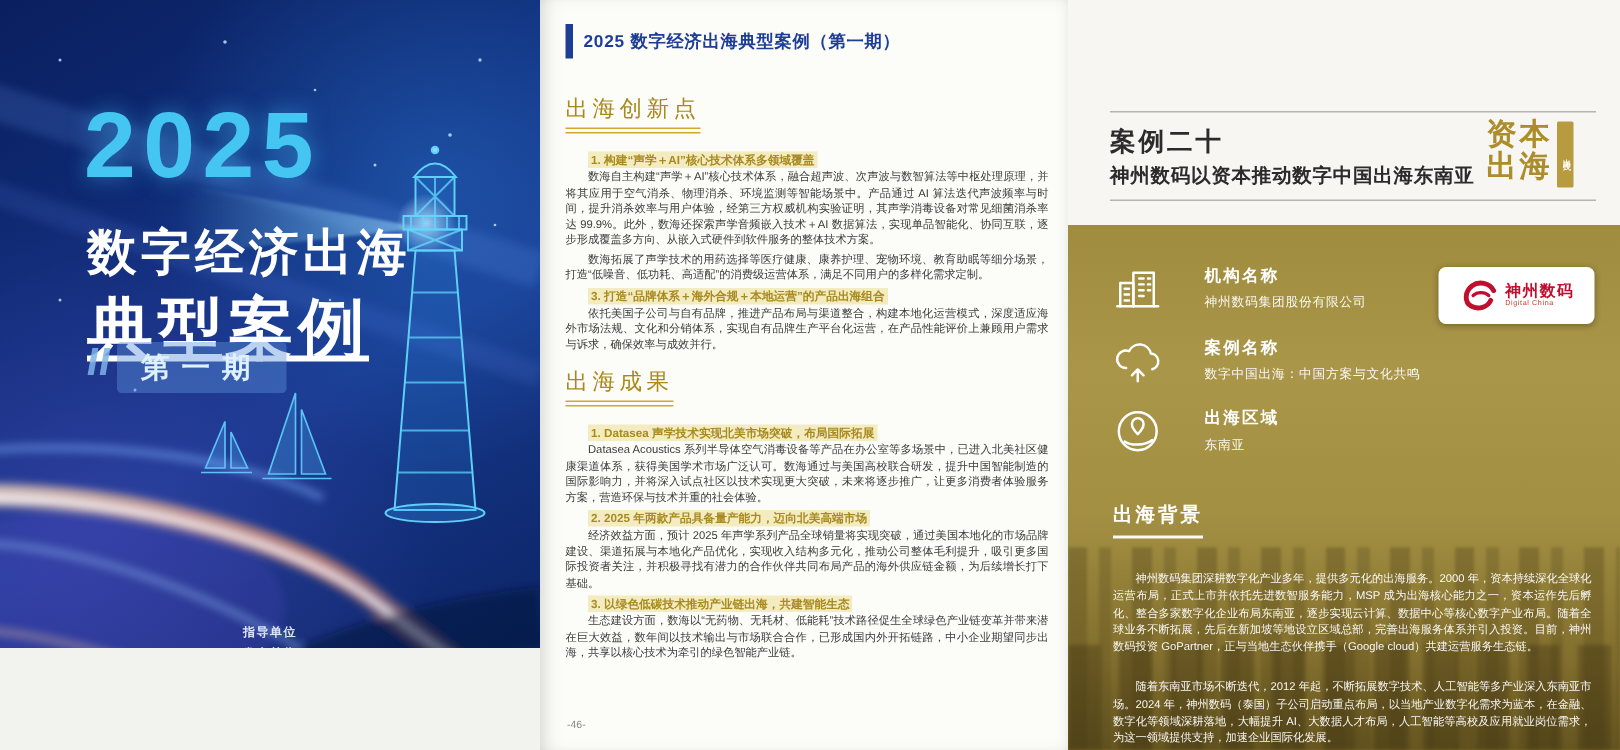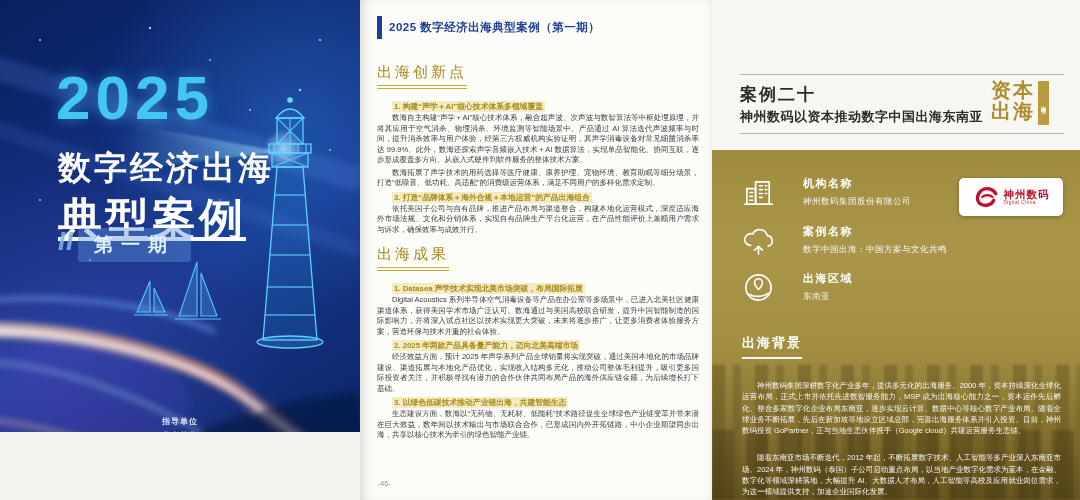--- a/index.html
+++ b/index.html
@@ -203,21 +203,21 @@
         <div class="item-t"><span>1. 构建“声学＋AI”核心技术体系多领域覆盖</span></div>
         <p class="para">数海自主构建“声学＋AI”核心技术体系，融合超声波、次声波与数智算法等中枢处理原理，并将其应用于空气消杀、物理消杀、环境监测等智能场景中。产品通过 AI 算法迭代声波频率与时间，提升消杀效率与用户体验，经第三方权威机构实验证明，其声学消毒设备对常见细菌消杀率达 99.9%。此外，数海还探索声学音频嵌入技术＋AI 数据算法，实现单品智能化、协同互联，逐步形成覆盖多方向、从嵌入式硬件到软件服务的整体技术方案。</p>
         <p class="para">数海拓展了声学技术的用药选择等医疗健康、康养护理、宠物环境、教育助眠等细分场景，打造“低噪音、低功耗、高适配”的消费级运营体系，满足不同用户的多样化需求定制。</p>
         <div class="item-t"><span>3. 打造“品牌体系＋海外合规＋本地运营”的产品出海组合</span></div>
         <p class="para">依托美国子公司与自有品牌，推进产品布局与渠道整合，构建本地化运营模式，深度适应海外市场法规、文化和分销体系，实现自有品牌生产平台化运营，在产品性能评价上兼顾用户需求与诉求，确保效率与成效并行。</p>
       </div>
 
       <div class="sec">
         <div class="sec-h">出海成果</div>
         <div class="item-t"><span>1. Datasea 声学技术实现北美市场突破，布局国际拓展</span></div>
-        <p class="para">Digital Acoustics 系列半导体空气消毒设备等产品在办公室等多场景中，已进入北美社区健康渠道体系，获得美国学术市场广泛认可。数海通过与美国高校联合研发，提升中国智能制造的国际影响力，并将深入试点社区以技术实现更大突破，未来将逐步推广，让更多消费者体验服务方案，营造环保与技术并重的社会体验。</p>
+        <p class="para">Datasea Acoustics 系列半导体空气消毒设备等产品在办公室等多场景中，已进入北美社区健康渠道体系，获得美国学术市场广泛认可。数海通过与美国高校联合研发，提升中国智能制造的国际影响力，并将深入试点社区以技术实现更大突破，未来将逐步推广，让更多消费者体验服务方案，营造环保与技术并重的社会体验。</p>
         <div class="item-t"><span>2. 2025 年两款产品具备量产能力，迈向北美高端市场</span></div>
         <p class="para">经济效益方面，预计 2025 年声学系列产品全球销量将实现突破，通过美国本地化的市场品牌建设、渠道拓展与本地化产品优化，实现收入结构多元化，推动公司整体毛利提升，吸引更多国际投资者关注，并积极寻找有潜力的合作伙伴共同布局产品的海外供应链金额，为后续增长打下基础。</p>
         <div class="item-t"><span>3. 以绿色低碳技术推动产业链出海，共建智能生态</span></div>
         <p class="para">生态建设方面，数海以“无药物、无耗材、低能耗”技术路径促生全球绿色产业链变革并带来潜在巨大效益，数年间以技术输出与市场联合合作，已形成国内外开拓链路，中小企业期望同步出海，共享以核心技术为牵引的绿色智能产业链。</p>
       </div>
     </div>
     <div class="page-num">-46-</div>
   </div>
 
   <div class="rp">

